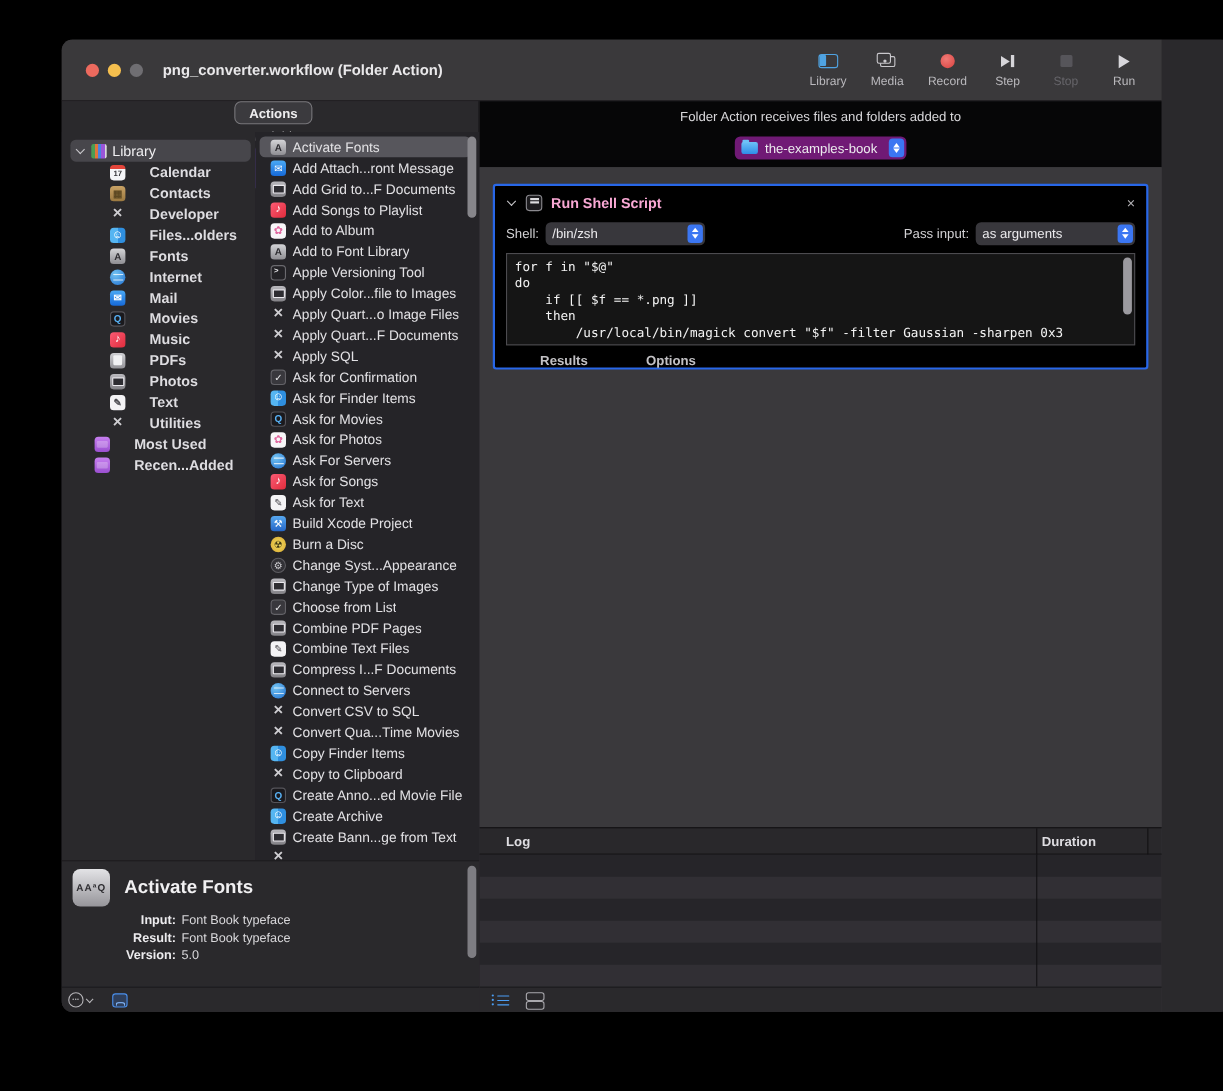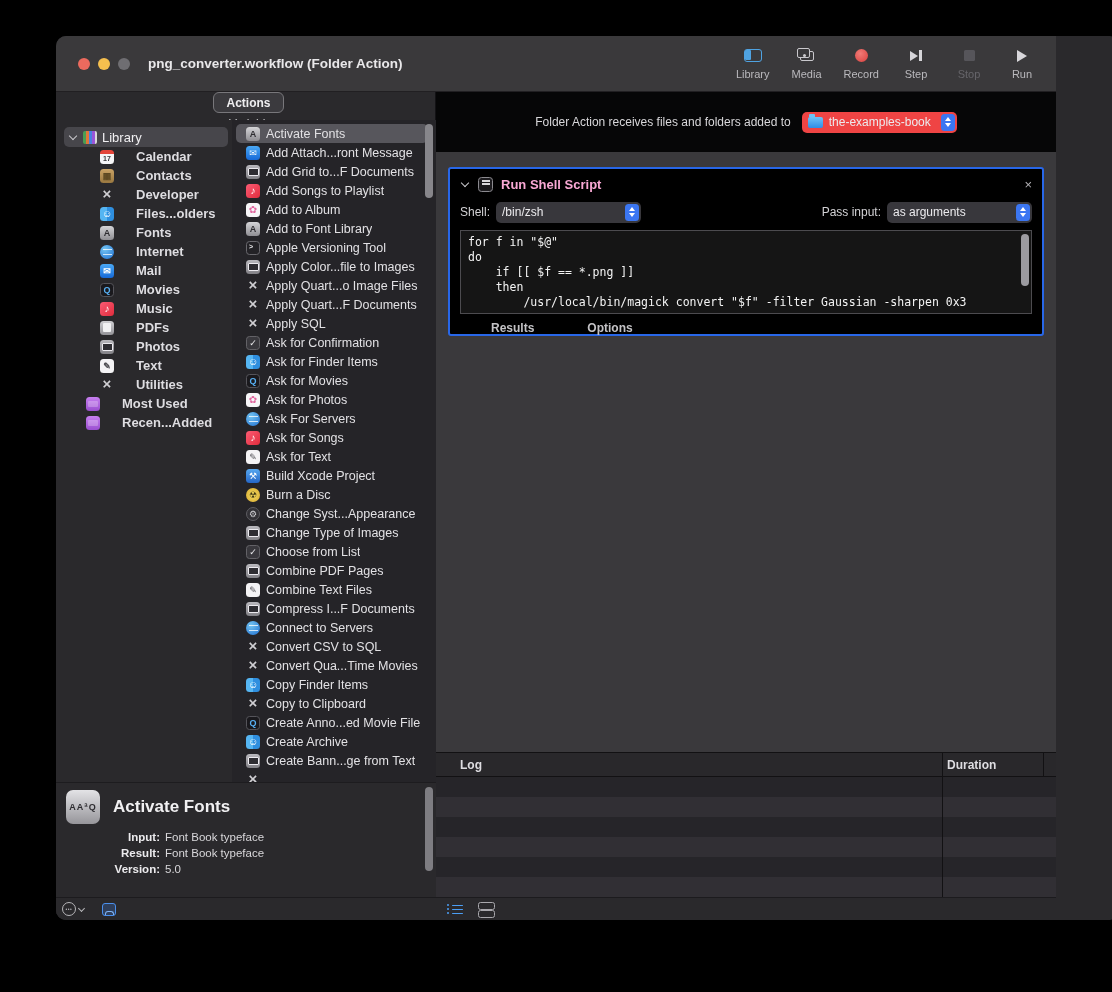--- a/index.html
+++ b/index.html
@@ -138,23 +138,23 @@
     box-shadow:0 4px #4b9ef5,0 8px #4b9ef5;border-radius:50%;}
   .view-list::after{content:"";position:absolute;left:5px;top:1.5px;width:11px;height:1.6px;background:#4b9ef5;
     box-shadow:0 4px #4b9ef5,0 8px #4b9ef5;border-radius:1px;}
   .view-stack{position:absolute;left:42px;top:3px;width:15px;height:15px;}
   .view-stack::before{content:"";position:absolute;left:0;top:1px;width:15px;height:5.5px;border:1.5px solid #a9a8ad;border-radius:2.5px;}
   .view-stack::after{content:"";position:absolute;left:0;top:9px;width:15px;height:5.5px;border:1.5px solid #a9a8ad;border-radius:2.5px;}
 
   
   .rightpanel{position:absolute;left:380px;top:56px;width:620px;height:828px;background:#3a393c;}
   .flow-header{position:absolute;left:0;top:0;width:620px;height:60px;background:#060607;
-    display:flex;align-items:center;justify-content:center;gap:11px;}
+    display:flex;align-items:center;justify-content:center;gap:11px;flex-direction:column;}
   .flow-text{font-size:12px;color:#d8d7da;}
-  .select{display:inline-flex;align-items:center;height:21px;background:#ef4444;border-radius:5px;padding-left:6px;
+  .select{display:inline-flex;align-items:center;height:21px;background:#701a75;border-radius:5px;padding-left:6px;
     font-size:12px;color:#ecebee;}
   .select .sel-label{padding-right:8px;white-space:nowrap;}
   .stepper{width:14px;height:17px;margin:0 2px;background:#3b76f2;border-radius:3.5px;display:flex;flex-direction:column;
     align-items:center;justify-content:center;gap:1.5px;flex:none;}
   .stepper::before{content:"";border-left:3.5px solid transparent;border-right:3.5px solid transparent;border-bottom:4px solid #fff;}
   .stepper::after{content:"";border-left:3.5px solid transparent;border-right:3.5px solid transparent;border-top:4px solid #fff;}
   .folder-ic{width:15px;height:11px;background:linear-gradient(#6ec2f7,#2e8de8);border-radius:2px;position:relative;margin-right:6px;flex:none;}
   .folder-ic::before{content:"";position:absolute;top:-2.5px;left:1px;width:6px;height:3px;background:#6ec2f7;border-radius:1px 1px 0 0;}
 
   .canvas{position:absolute;left:0;top:60px;width:620px;height:600px;background:#3a393c;}

